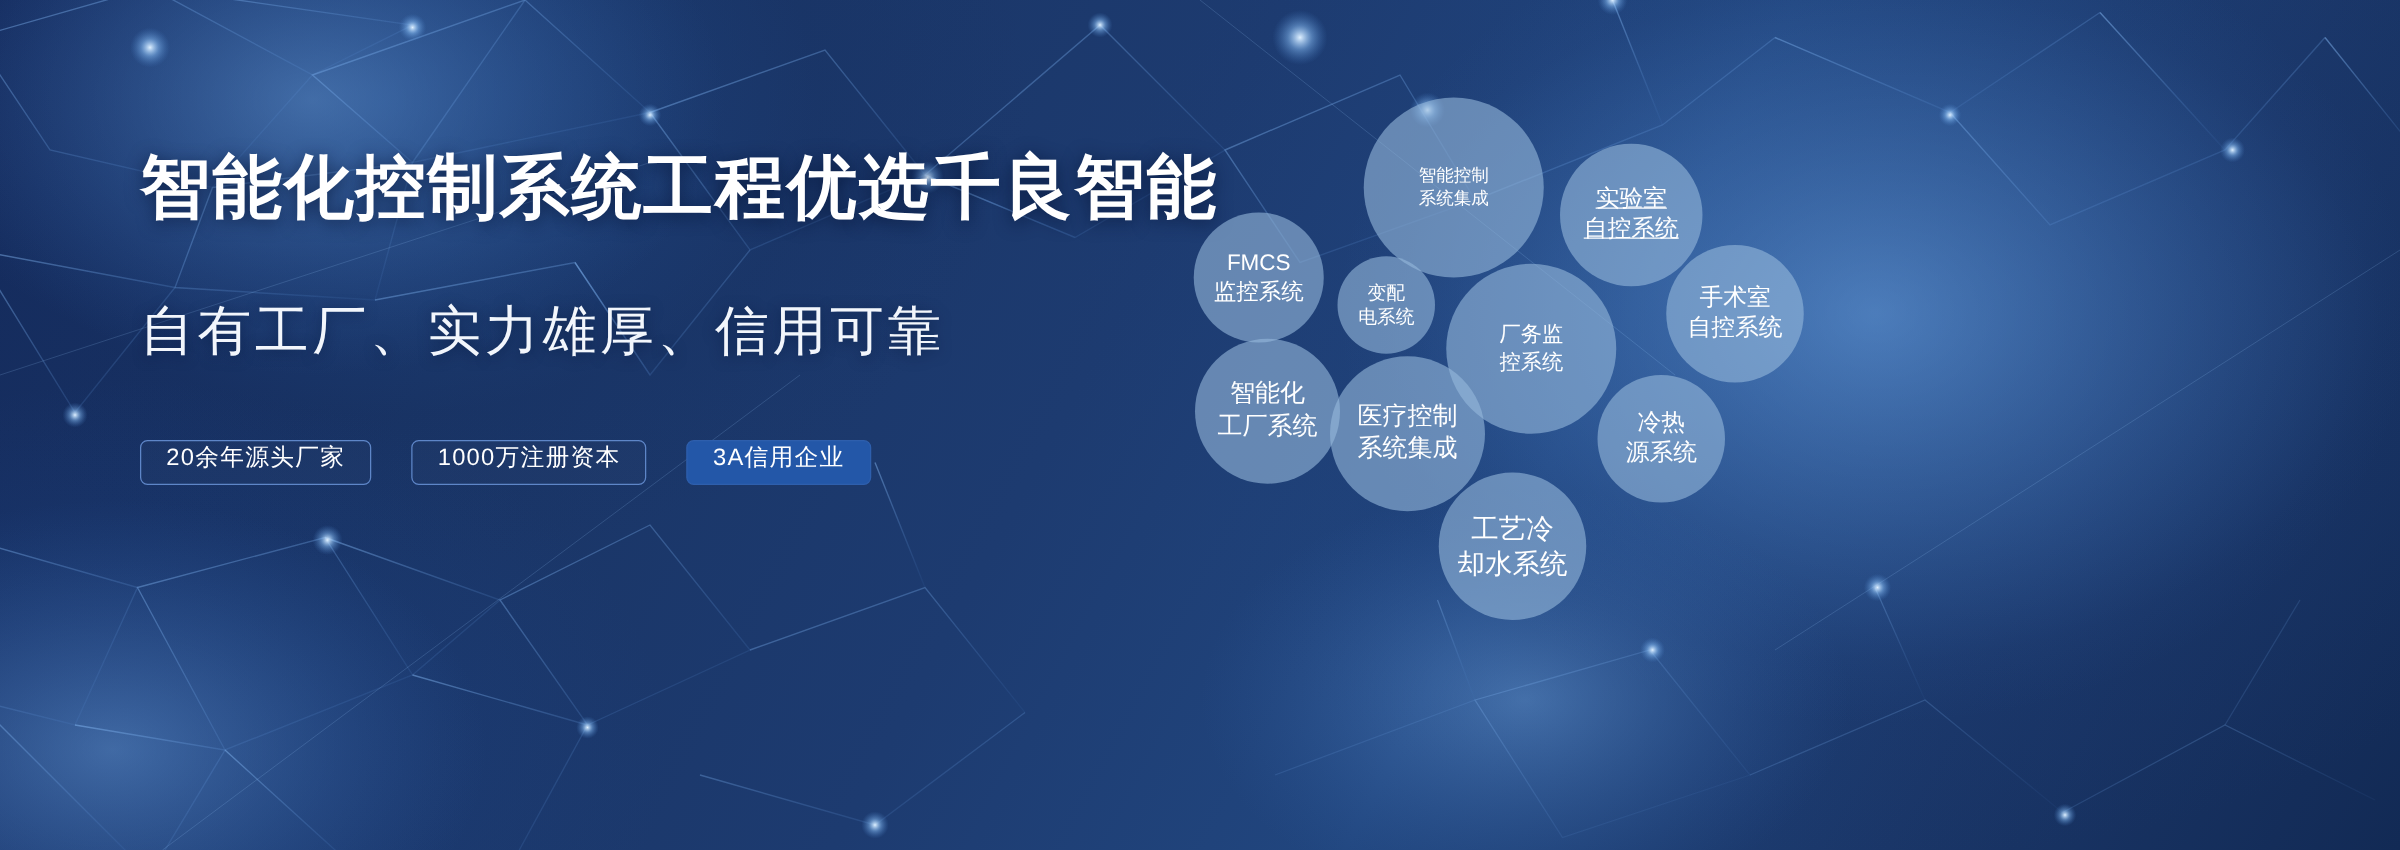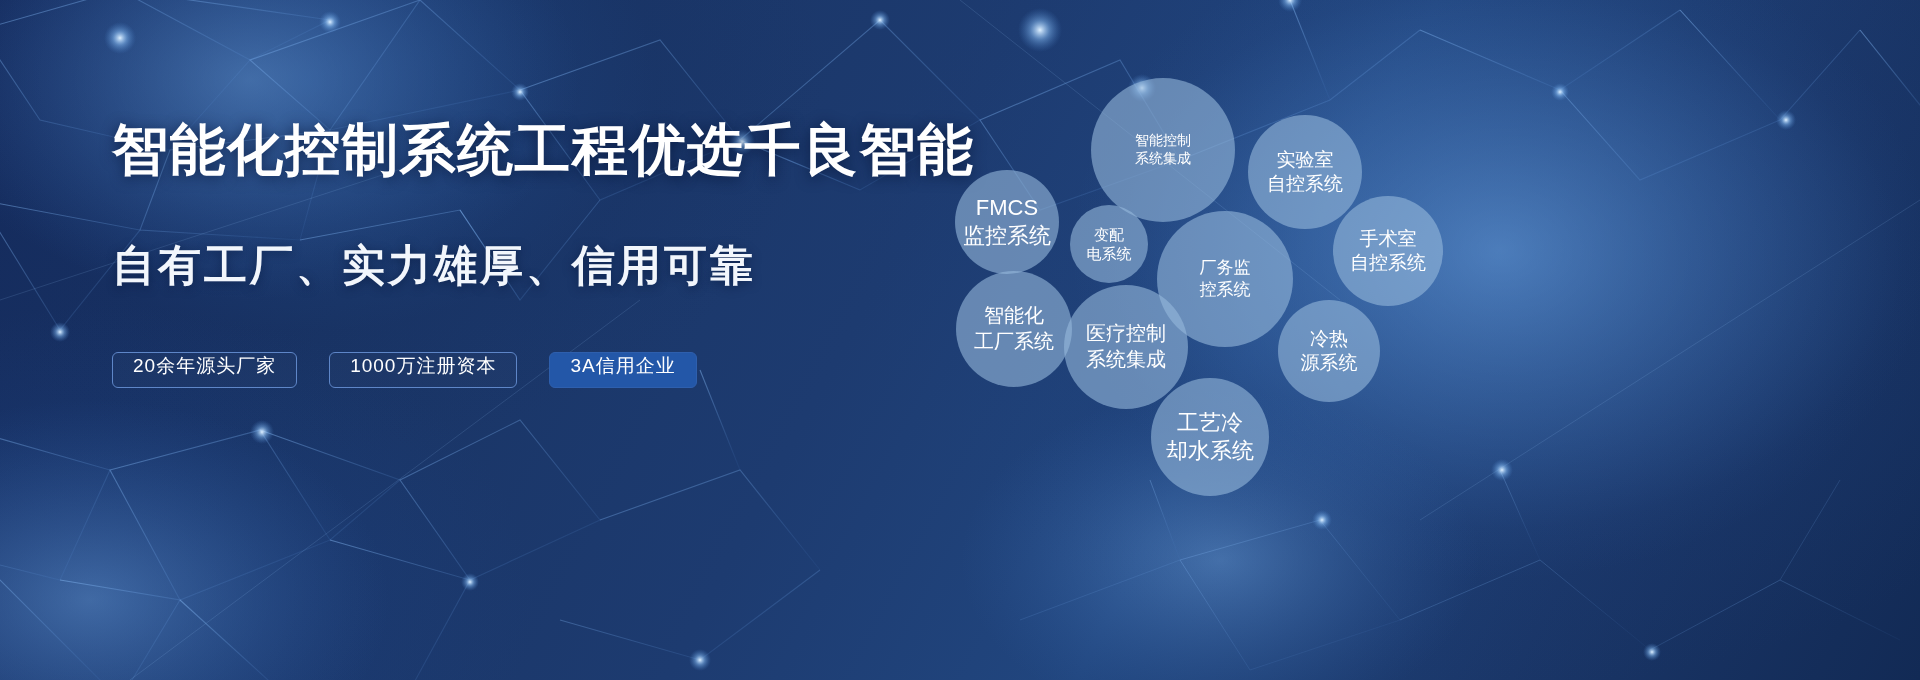--- a/index.html
+++ b/index.html
@@ -26,21 +26,21 @@
     letter-spacing:1.5px;
     line-height:1.15;
     margin:0;
     text-shadow:0 2px 14px rgba(5,20,55,0.75);
     white-space:nowrap;
   }
 
   .subline{
     margin:58px 0 0 0;
     font-size:43px;
-    font-weight:700;
+    font-weight:400;
     color:#f2f6fc;
     letter-spacing:3px;
     line-height:1.2;
     white-space:nowrap;
     text-shadow:0 2px 10px rgba(5,20,55,0.55);
   }
 
   .badges{margin-top:60px;display:flex;align-items:center;gap:32px;}
   .badge{
     height:36px;
@@ -184,29 +184,29 @@
       <div class="badge outline">
         <span>1000万注册资本</span>
       </div>
       <div class="badge filled">
         <span>3A信用企业</span>
       </div>
     </div>
   </div>
 
   <div class="cluster" id="cluster">
-      <div class="bubble" style="left: 10px; top: 170px; width: 104px; height: 104px; font-size: 22px;">
+      <div class="bubble" style="left: 10px; top: 170px; width: 104px; height: 104px; font-size: 18px;">
         <span>FMCS
 监控系统</span>
       </div>
       <div class="bubble" style="left: 146px; top: 78px; width: 144px; height: 144px; font-size: 14px;">
         <span>智能控制
 系统集成</span>
       </div>
-      <div class="bubble" style="left: 303px; top: 115px; width: 114px; height: 114px; font-size: 19px;">
+      <div class="bubble" style="left: 303px; top: 115px; width: 114px; height: 114px; font-size: 19px; text-decoration: underline;">
         <span>实验室
 自控系统</span>
       </div>
       <div class="bubble" style="left: 125px; top: 205px; width: 78px; height: 78px; font-size: 15px;">
         <span>变配
 电系统</span>
       </div>
       <div class="bubble" style="left: 388px; top: 196px; width: 110px; height: 110px; font-size: 19px;">
         <span>手术室
 自控系统</span>

